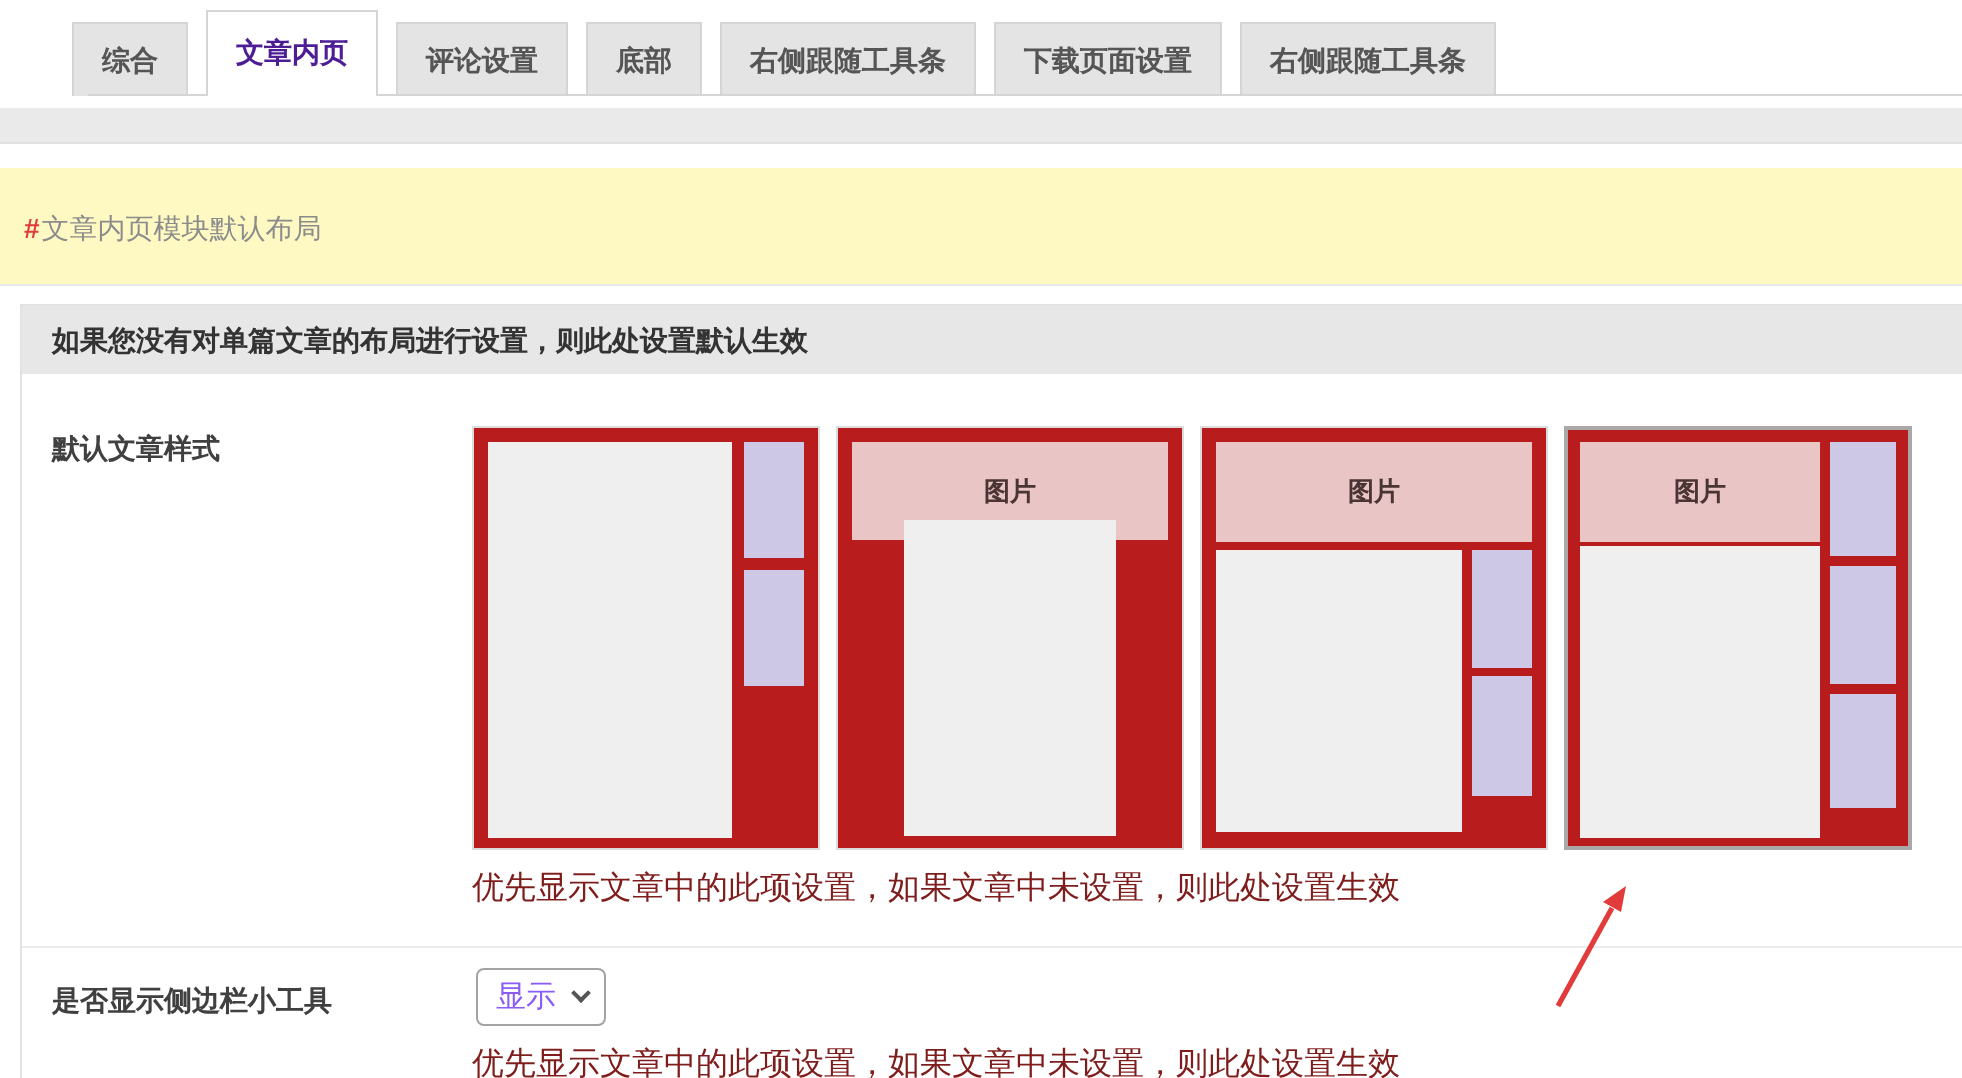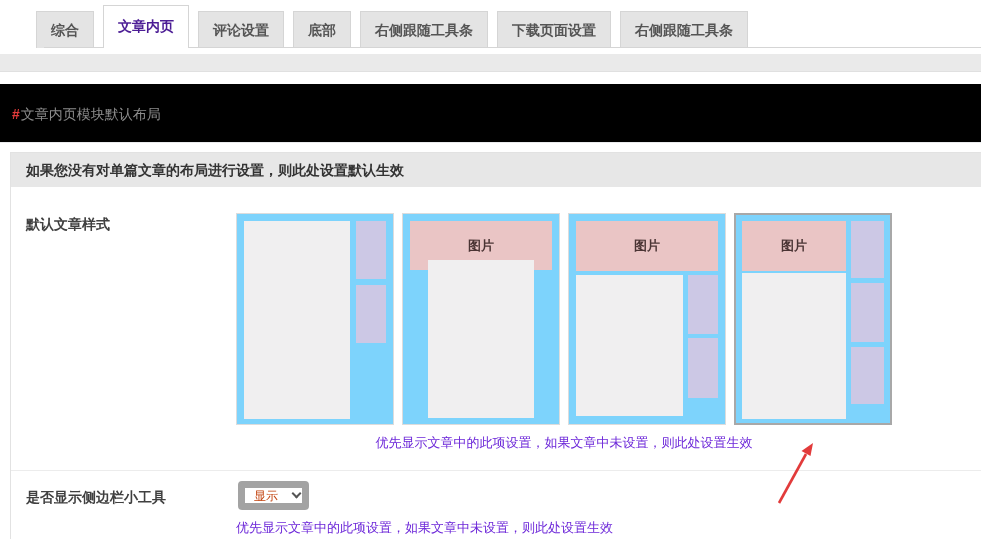--- a/index.html
+++ b/index.html
@@ -21,21 +21,21 @@
     font-weight:600; color:#555; white-space:nowrap; cursor:pointer; position:relative;
   }
   .tab.active {
     background:#fff; color:#4c1d95; font-weight:700; height:43px; line-height:40px; z-index:2;
   }
   
   .strip { position:absolute; top:54px; left:0; width:100%; height:18px;
     background:#eaeaea; border-bottom:1px solid #e0e0e0; }
   .heading-band {
     position:absolute; top:84px; left:0; width:100%; height:59px;
-    background:#000000; border-bottom:1px solid #e9eaec;
+    background:#fef9c3; border-bottom:1px solid #e9eaec;
     padding:22px 0 0 12px; font-size:14px; color:#8c8c8c;
   }
   .hash { color:#e23b3b; margin-right:1px; font-weight:600; }
   
   .section {
     position:absolute; top:152px; left:10px; width:975px; height:400px;
     background:#fff; border:1px solid #e2e2e2; border-right:none;
   }
   .section-header {
     height:34px; line-height:34px; background:#e7e7e7; padding-left:15px;
@@ -43,21 +43,21 @@
   }
   .row { display:flex; }
   .row1 { padding-top:26px; }
   .row-label {
     width:225px; padding-left:15px; padding-top:3px;
     font-size:14px; font-weight:700; color:#404040; flex:none;
   }
   
   .layouts { display:flex; gap:8px; }
   .layout-box {
-    width:158px; height:212px; background:#7dd3fc; border:1px solid #dcdcdc;
+    width:174px; height:212px; background:#b91c1c; border:1px solid #dcdcdc;
     padding:7px; cursor:pointer; flex:none;
   }
   .layout-box.selected { border:2px solid #a8a8a8; padding:6px; }
   .img-banner {
     background:#eac5c5; color:#4a3434; font-weight:700; font-size:13px;
     display:flex; align-items:center; justify-content:center;
   }
   .gray-block   { background:#f0eff0; }
   .purple-block { background:#ccc8e5; }
   .lb1 { display:flex; gap:6px; height:100%; }
@@ -73,30 +73,30 @@
   .lb3-p1 { height:59px; margin-bottom:4px; }
   .lb3-p2 { height:60px; }
   .lb4 { display:flex; gap:5px; height:100%; }
   .lb4-left { flex:1; }
   .lb4-banner { height:50px; margin-bottom:2px; }
   .lb4-gray   { height:146px; }
   .lb4-col { width:33px; flex:none; }
   .lb4-col .purple-block { margin-bottom:5px; }
   .lb4-pa { height:57px; } .lb4-pb { height:59px; } .lb4-pc { height:57px; margin-bottom:0; }
   
-  .hint { color:#6d28d9; font-size:13px; margin-top:9px;text-align:center; }
+  .hint { color:#7f1d1d; font-size:16px; margin-top:9px; }
   .divider { border-top:1px solid #ececec; margin-top:18px; }
   .row2 { margin-top:10px; }
   .row2 .row-label { padding-top:8px; }
   .select-wrap { position:relative; display:inline-block; margin-left:2px; }
   select.widget-select {
     appearance:none; -webkit-appearance:none; -moz-appearance:none;
     height:29px; min-width:62px; padding:0 24px 0 9px;
-    border:7px solid #a3a3a3; border-radius:4px; background:#fff;
-    font-size:12px; color:#c2410c; font-family:inherit; cursor:pointer;
+    border:1px solid #a3a3a3; border-radius:4px; background:#fff;
+    font-size:15px; color:#8b5cf6; font-family:inherit; cursor:pointer;
   }
   .chevron {
     position:absolute; right:9px; top:9px; width:7px; height:7px;
     border-right:2px solid #555; border-bottom:2px solid #555;
     transform:rotate(45deg); pointer-events:none;
   }
   
   .annotation-layer { position:absolute; left:0; top:0; width:981px; height:539px;
     pointer-events:none; z-index:5; }
 </style>

